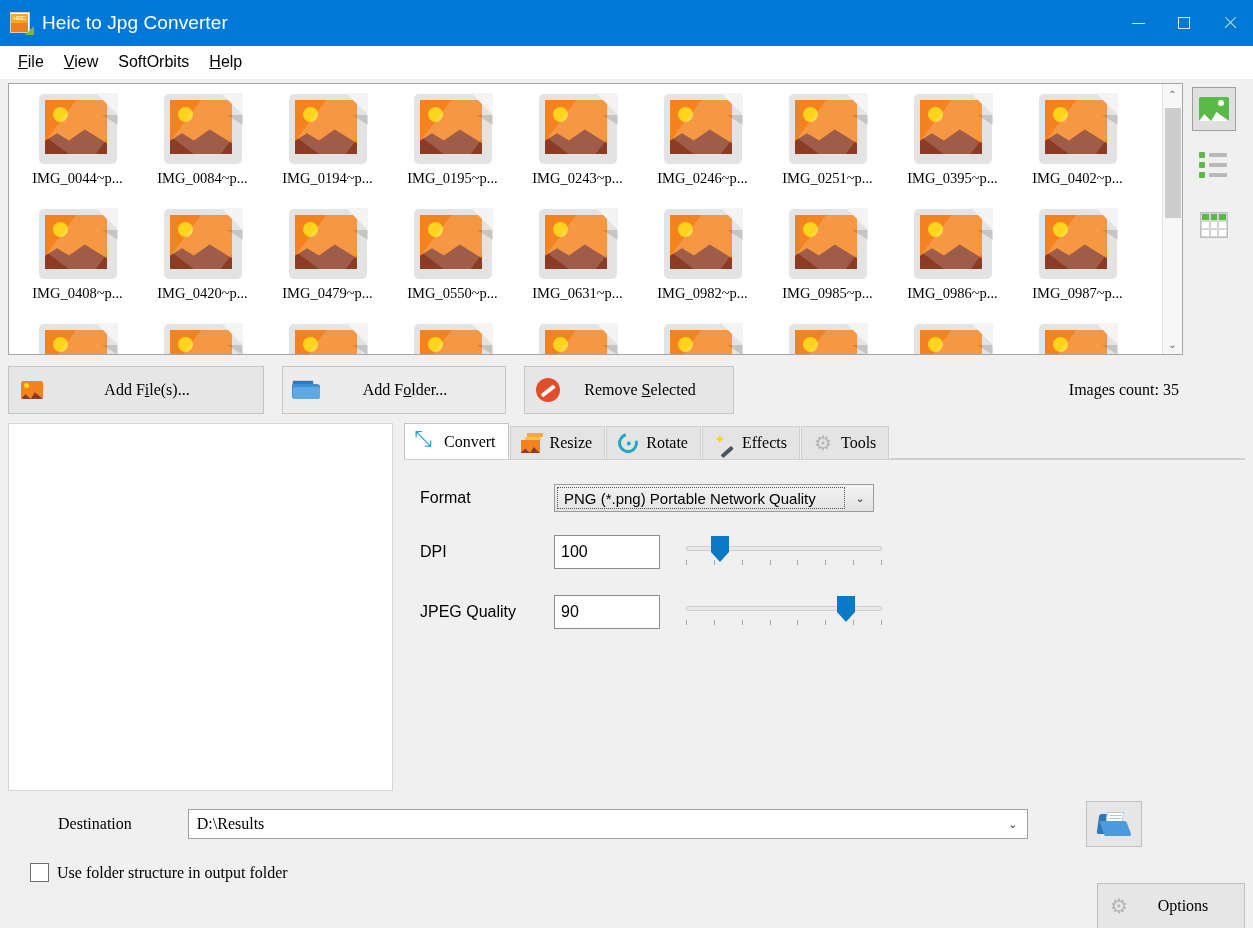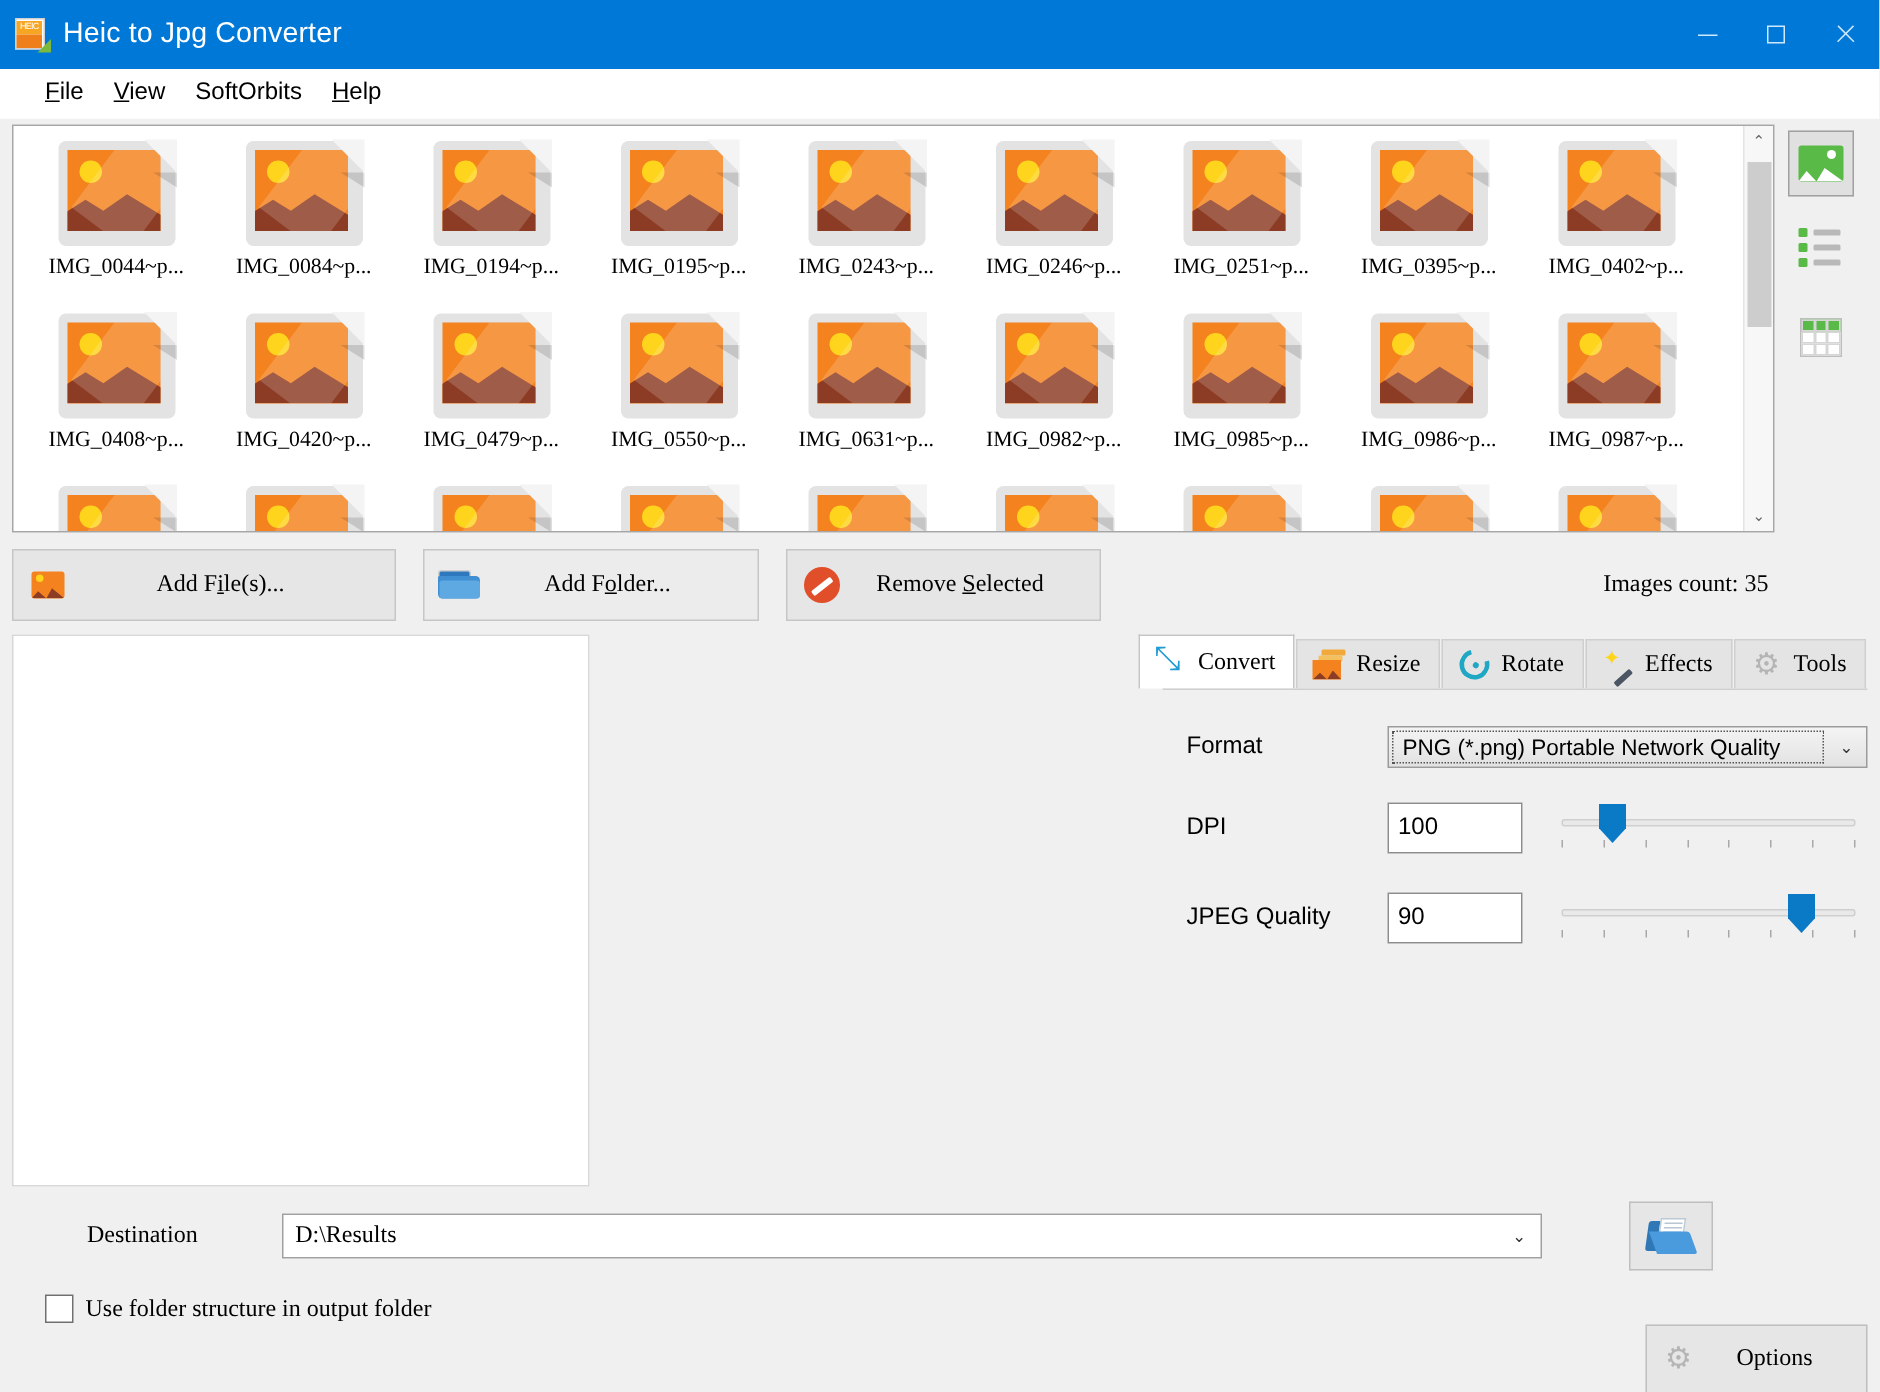--- a/index.html
+++ b/index.html
@@ -81,21 +81,21 @@
     content: ''; position: absolute; left: 0; top: 6px;
     width: 15px; height: 1.4px; background: #cfe9ff;
   }
   .wc .cls:before { transform: rotate(45deg); }
   .wc .cls:after  { transform: rotate(-45deg); }
 
   
   .menubar {
     height: 33px; background: #ffffff;
     display: flex; align-items: center;
-    padding-left: 20px;
+    padding-left: 8px;
     flex: 0 0 auto;
     border-bottom: 1px solid #ffffff;
   }
   .menu-item {
     font-size: 16px; color: #000;
     padding: 3px 10px; cursor: default;
   }
   .menu-item u { text-decoration: underline; }
 
   
@@ -290,21 +290,21 @@
 
   
   .lower {
     display: flex; margin-top: 8px; height: 368px;
   }
   .preview {
     width: 385px; flex: 0 0 385px;
     background: #ffffff;
     border: 1px solid #d7d7d7;
   }
-  .rightpanel { flex: 1 1 auto; margin-left: 11px; display: flex; flex-direction: column; align-items: flex-end; }
+  .rightpanel { flex: 1 1 auto; margin-left: 11px; display: flex; flex-direction: column; }
 
   
   .tabs { display: flex; height: 36px; align-items: flex-end; }
   .tab {
     height: 33px;
     display: flex; align-items: center;
     padding: 0 12px 0 8px;
     background: #e4e4e4;
     border: 1px solid #cfcfcf; border-bottom: none;
     font-size: 16px; color: #000; cursor: default;
@@ -358,21 +358,21 @@
     flex: 1 1 auto; padding: 0 6px;
     border: 1px dotted #555; margin: 2px;
     height: 22px; display: flex; align-items: center;
     white-space: nowrap; overflow: hidden;
   }
   .select .sa {
     width: 26px; flex: 0 0 26px; text-align: center;
     color: #333; font-size: 11px;
   }
   .textbox {
-    width: 90px; height: 34px;
+    width: 106px; height: 34px;
     background: #fff; border: 1px solid #8d8d8d;
     font-size: 16px; color: #000;
     padding: 2px 6px; display: flex; align-items: center;
   }
   .slider-wrap { margin-left: 26px; width: 196px; position: relative; height: 40px; }
   .slider-track {
     position: absolute; left: 0; top: 14px;
     width: 196px; height: 5px;
     background: #e9e9e9; border: 1px solid #cfcfcf; border-radius: 2px;
   }

